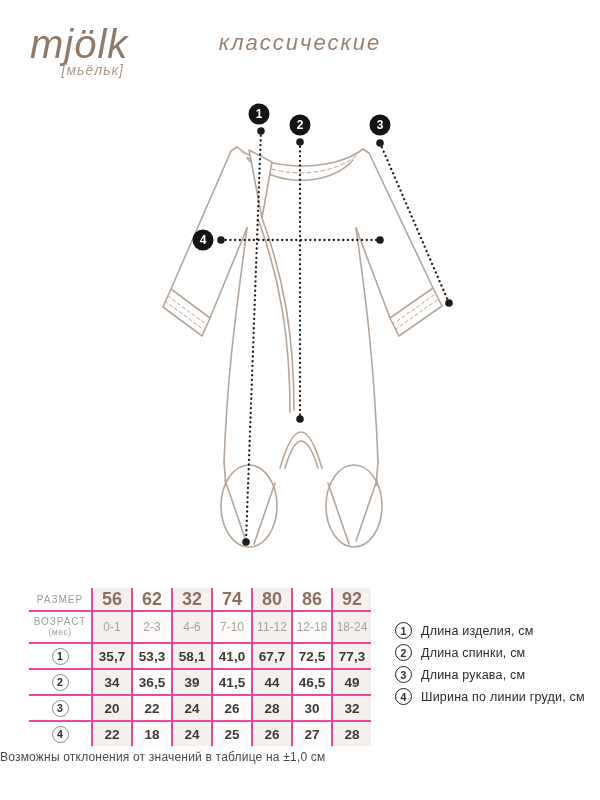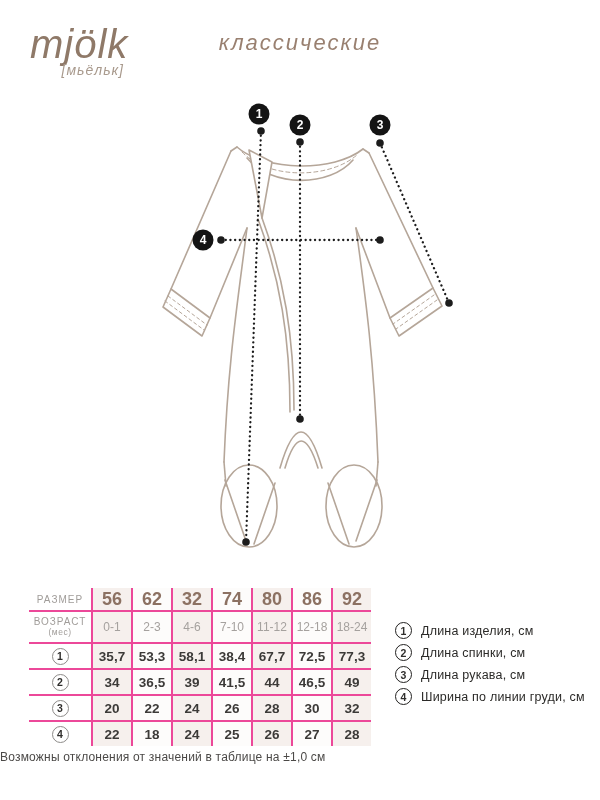--- a/index.html
+++ b/index.html
@@ -174,21 +174,21 @@
     <div class="cell sh age-val">11-12</div>
     <div class="cell lt age-val">12-18</div>
     <div class="cell sh age-val">18-24</div>
 
     <div class="cell">
       <span class="circ tbl-circ">1</span>
     </div>
     <div class="cell sh data-val">35,7</div>
     <div class="cell lt data-val">53,3</div>
     <div class="cell sh data-val">58,1</div>
-    <div class="cell lt data-val">38,4</div>
+    <div class="cell lt data-val">41,0</div>
     <div class="cell sh data-val">67,7</div>
     <div class="cell lt data-val">72,5</div>
     <div class="cell sh data-val">77,3</div>
 
     <div class="cell">
       <span class="circ tbl-circ">2</span>
     </div>
     <div class="cell sh data-val">34</div>
     <div class="cell lt data-val">36,5</div>
     <div class="cell sh data-val">39</div>

